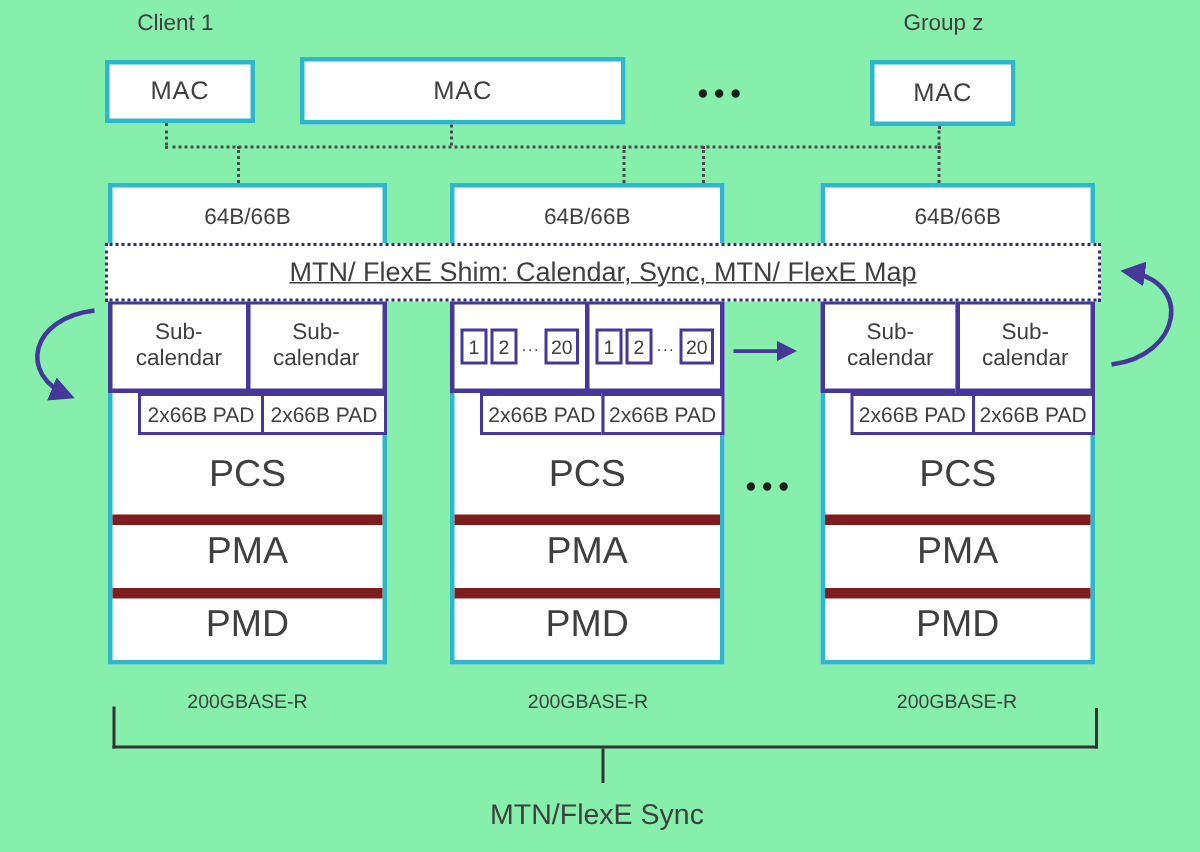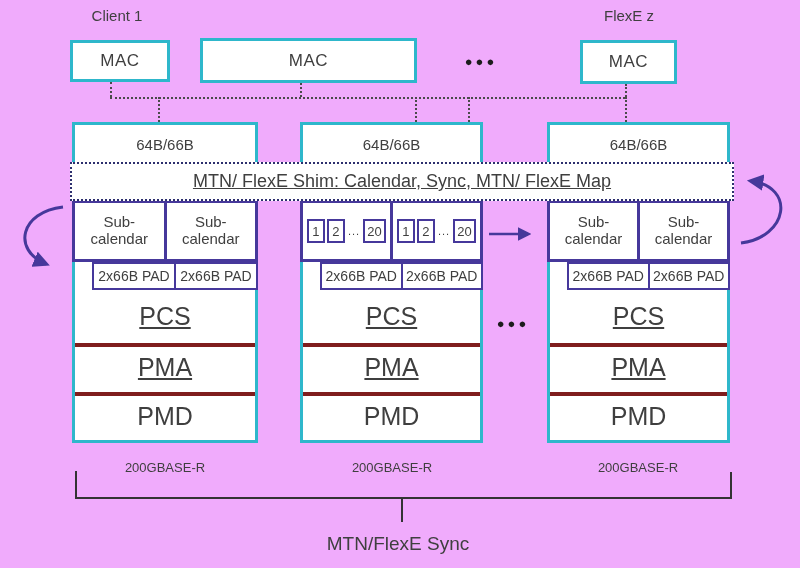--- a/index.html
+++ b/index.html
@@ -1,55 +1,55 @@
 <!DOCTYPE html>
 <html><head>
 <meta charset="utf-8">
 <style>
   html,body{margin:0;padding:0;background:#fff;}
   #canvas{
-    position:relative;width:800px;height:568px;background:#f0abfc;
+    position:relative;width:800px;height:568px;background:#86efac;
     font-family:"Liberation Sans","DejaVu Sans",sans-serif;color:#3f3f3f;overflow:hidden;
   }
   .abs{position:absolute;box-sizing:border-box;}
   .ctr{display:flex;align-items:center;justify-content:center;text-align:center;}
   .cyanbox{border:3px solid #2eb7cb;background:#fff;}
   .client-label{font-size:15px;color:#3f3f3f;}
   .mac-text{font-size:17px;letter-spacing:.5px;}
   .dots{font-size:13px;letter-spacing:3px;color:#1c1c1c;}
   .vdot{border-left:2px dotted #4a4a4a;width:0;}
   .hdot{border-top:2px dotted #4a4a4a;height:0;}
   .stack{border:3px solid #2eb7cb;background:#fff;}
   .enc-row{position:absolute;left:0;right:0;top:0;height:38px;font-size:15px;}
   .calrow{position:absolute;left:-3px;right:-3px;top:75px;height:62px;display:flex;z-index:3;}
   .calcell{flex:1;border:3px solid #46389b;background:#fff;display:flex;align-items:center;justify-content:center;text-align:center;}
   .calcell + .calcell{margin-left:-3px;}
   .subcal{font-size:15px;line-height:1.12;}
   .padrow{position:absolute;left:-3px;right:-3px;top:137px;height:28px;display:flex;z-index:3;margin-left:20px;}
   .padcell{flex:1;border:2px solid #46389b;background:#fff;display:flex;align-items:center;justify-content:center;font-size:14px;}
   .padcell + .padcell{margin-left:-2px;}
   .layer{position:absolute;left:0;right:0;font-size:25px;display:flex;align-items:center;justify-content:center;}
-  .layer.sep{border-bottom:4px solid #7f1d1d;text-decoration:underline;}
+  .layer.sep{border-bottom:7px solid #7f1d1d;}
   .slotwrap{display:flex;align-items:center;justify-content:center;gap:2px;width:100%;}
   .slot{border:2px solid #46389b;height:24px;min-width:18px;display:flex;align-items:center;justify-content:center;font-size:13px;box-sizing:border-box;background:#fff;}
   .slot.w20{min-width:23px;}
   .slotdots{font-size:11px;letter-spacing:1px;margin:0 1px;color:#3f3f3f;}
   .shimband{border:2px dotted #2d2f6e;background:#fff;z-index:2;font-size:18px;}
   .phy{font-size:13px;}
   .brk{background:#333;}
   .group-label{font-size:19px;}
   #arrow-overlay{position:absolute;left:0;top:0;z-index:6;pointer-events:none;}
 </style>
 </head>
 <body>
 
 <div id="canvas">
 
   <div class="abs ctr client-label" style="left:57px;top:5px;width:120px;height:20px;">Client 1</div>
-  <div class="abs ctr client-label" style="left:569px;top:5px;width:120px;height:20px;">FlexE z</div>
+  <div class="abs ctr client-label" style="left:569px;top:5px;width:120px;height:20px;">Group z</div>
 
   <div class="abs ctr cyanbox mac-text" style="left:70px;top:40px;width:100px;height:42px;">
     <span>MAC</span>
   </div>
   <div class="abs ctr cyanbox mac-text" style="left:200px;top:38px;width:217px;height:45px;">
     <span>MAC</span>
   </div>
   <div class="abs ctr cyanbox mac-text" style="left:580px;top:40px;width:97px;height:44px;">
     <span>MAC</span>
   </div>

